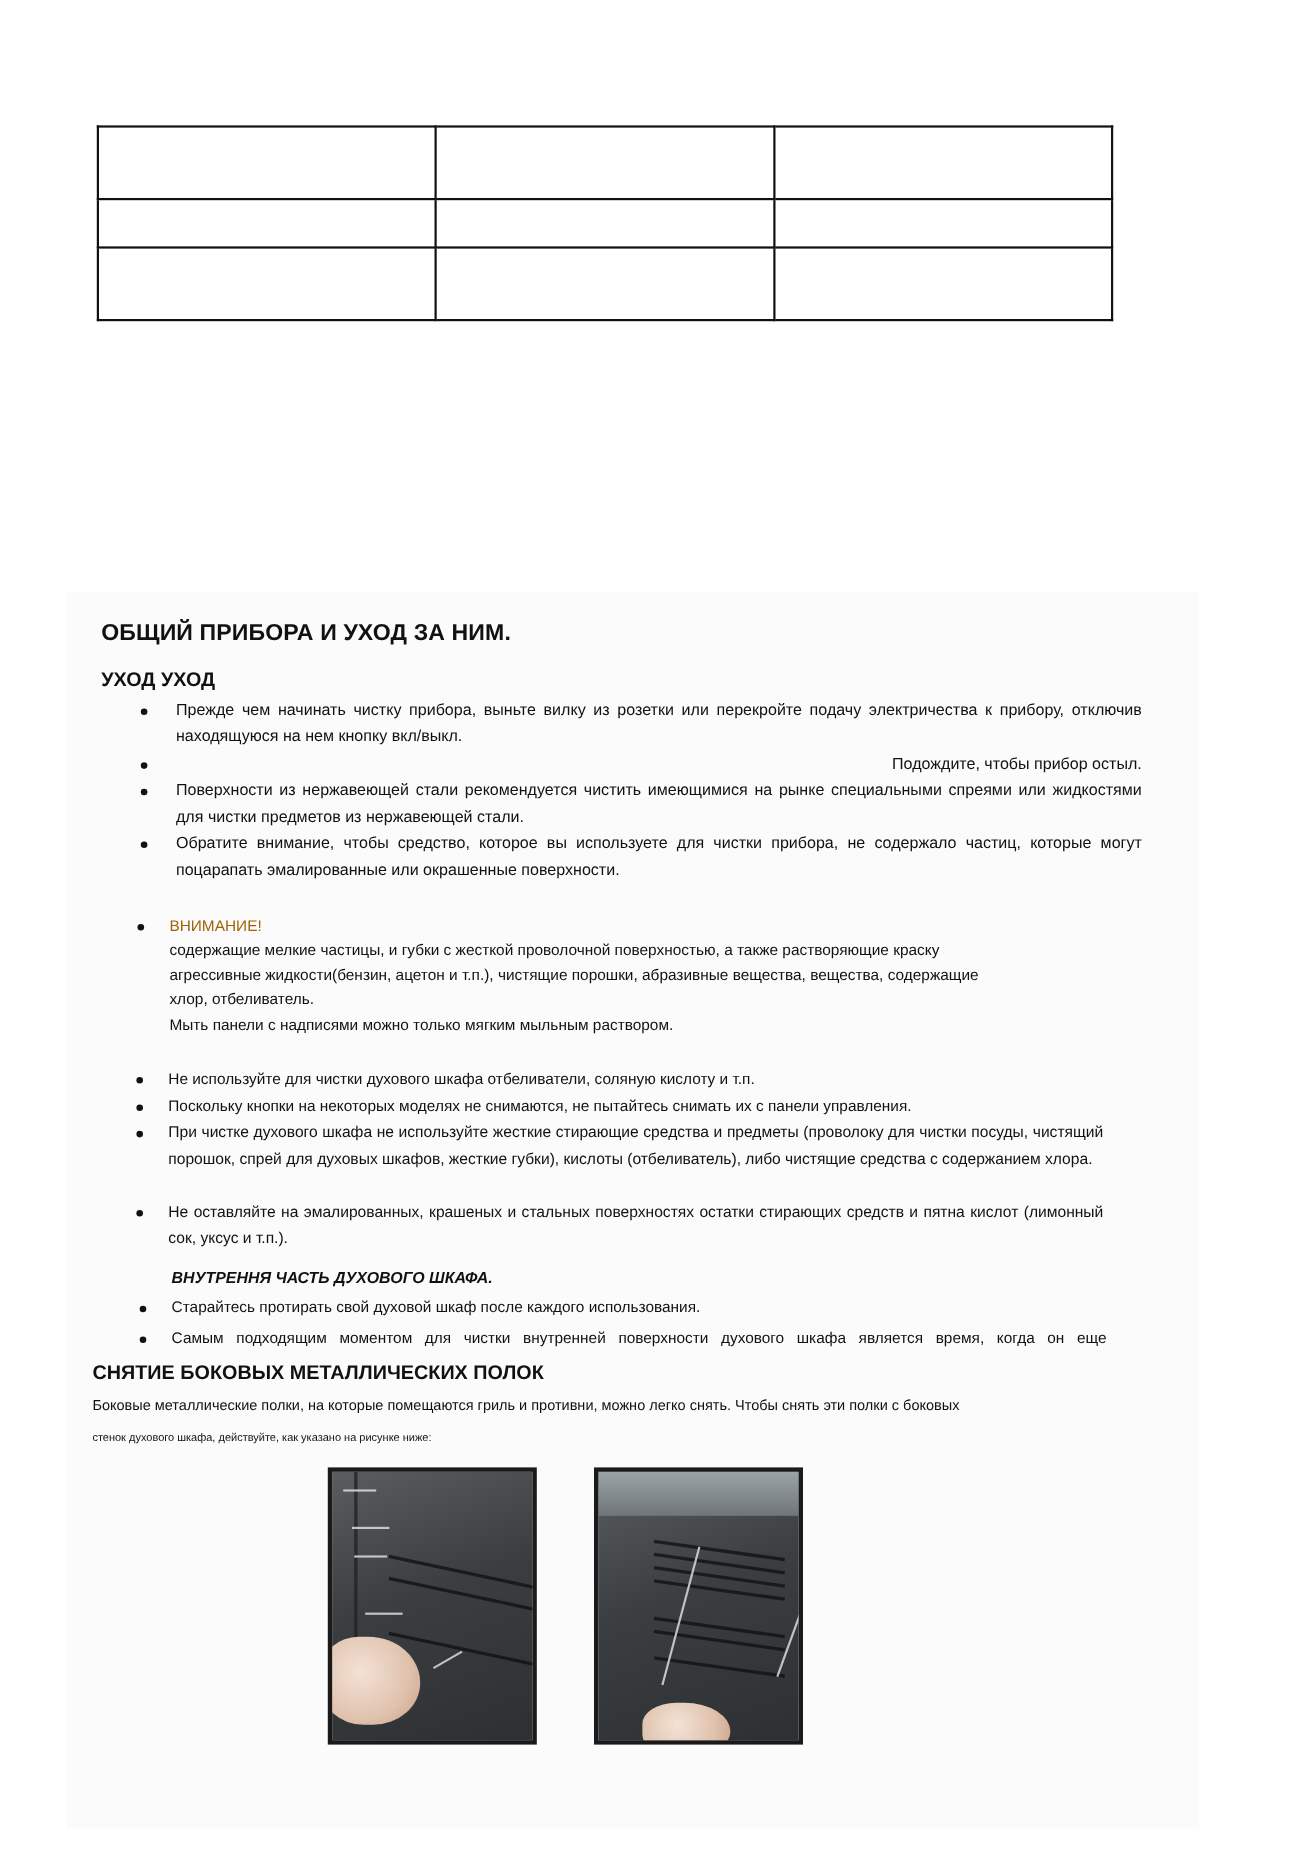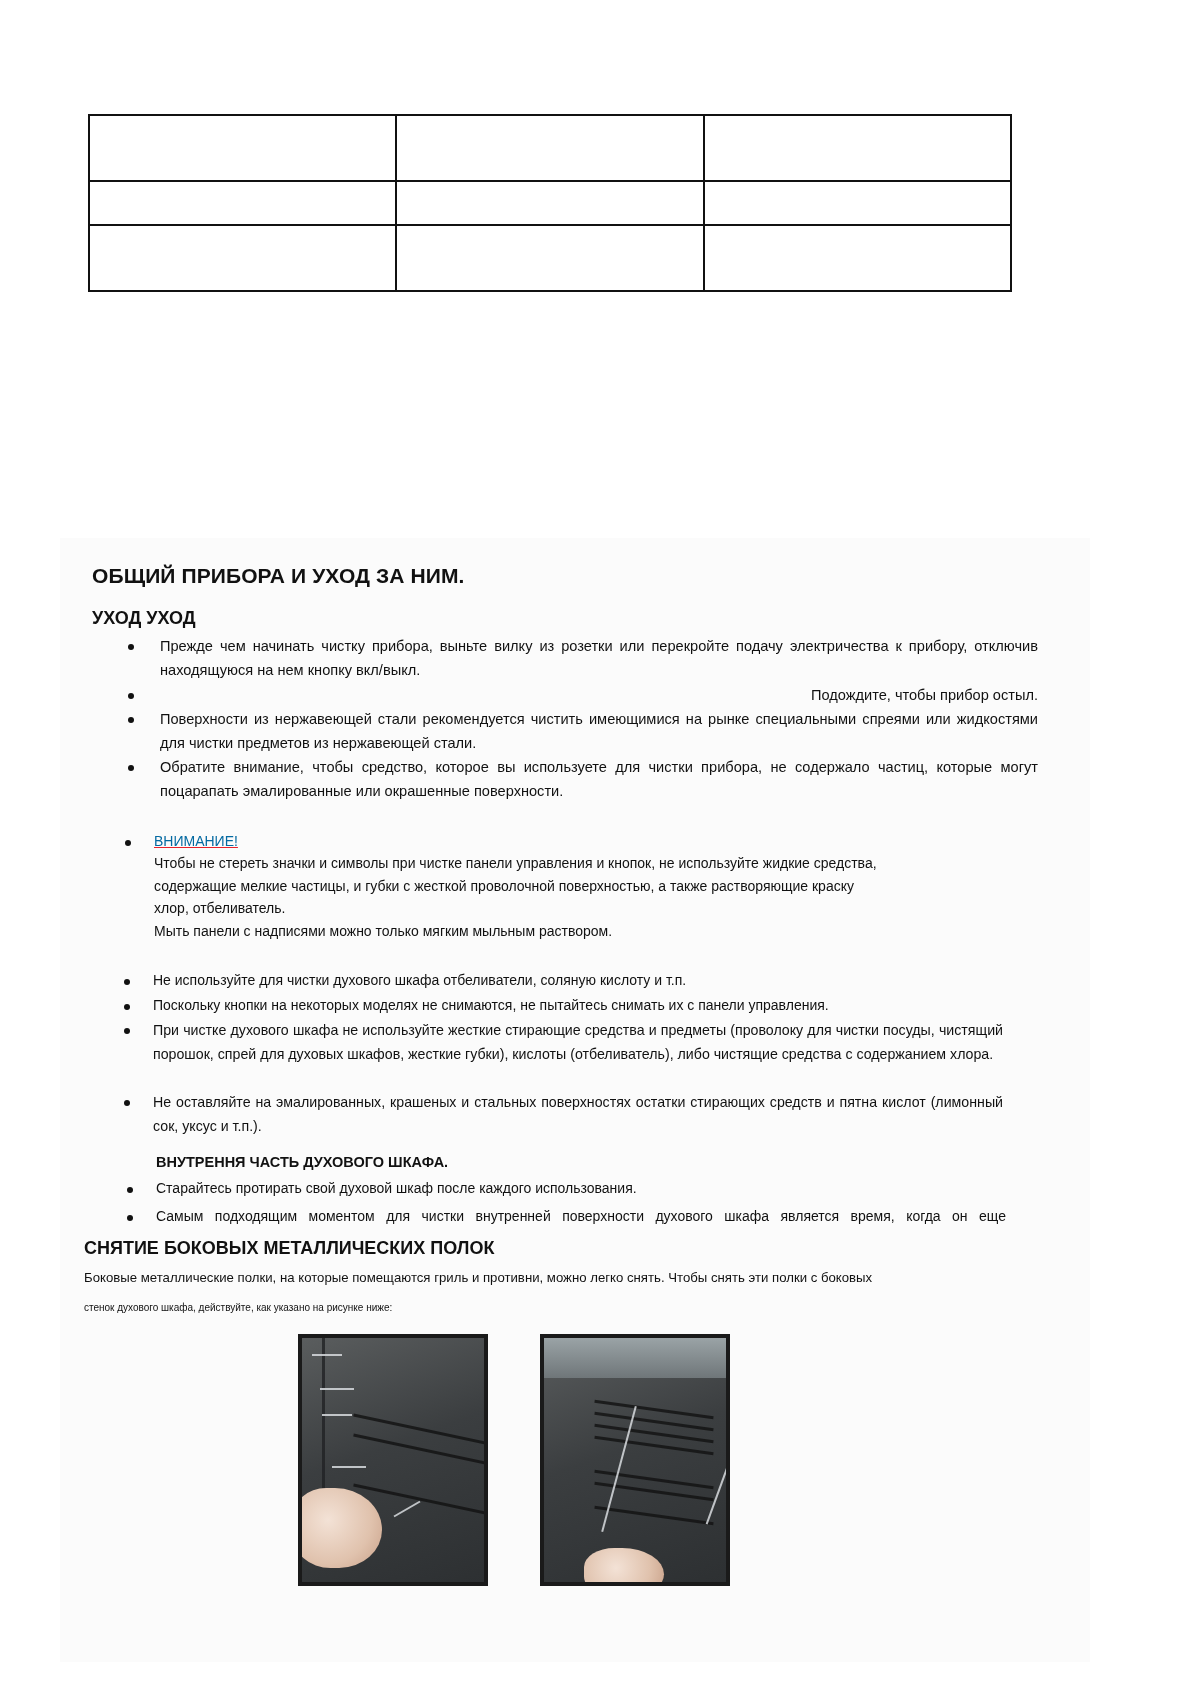--- a/index.html
+++ b/index.html
@@ -24,21 +24,21 @@
   .abs { position: absolute; }
   .h1 { font-weight: bold; font-size: 21px; letter-spacing: 0.1px; }
   .h2 { font-weight: bold; font-size: 18px; }
   .h3 { font-weight: bold; font-size: 14.5px; }
   .txt { font-size: 14.6px; line-height: 24px; }
   .txt2 { font-size: 14px; line-height: 22.5px; }
   .justify { text-align: justify; text-align-last: left; }
   .bullet {
     position: absolute; width: 6px; height: 6px; border-radius: 50%; background: #111;
   }
-  .warn { color: #0369a1; text-decoration: underline; text-decoration-color: #e8202a; }
+  .warn { color: #a16207; text-decoration-color: #e8202a; }
   .photo {
     position: absolute; border: 4px solid #1a1a1a; overflow: hidden;
     background: linear-gradient(160deg, #5a5d5e 0%, #3b3e40 45%, #2d3032 100%);
   }
   .photo .rail { position: absolute; height: 3px; background: #111; opacity: .8; }
   .photo .rail.light { background: #cfd3d6; height: 2px; opacity: .9; }
   .photo .hand {
     position: absolute; border-radius: 40% 55% 50% 45%;
     background: radial-gradient(circle at 40% 40%, #f3e2d6 0%, #e0c2ad 60%, #c79e86 100%);
   }
@@ -79,39 +79,39 @@
 
 <div class="bullet" style="left:128px; top:717px;"></div>
 <div class="abs txt justify" style="left:160px; top:707px; width:878px;">Поверхности из нержавеющей стали рекомендуется чистить имеющимися на рынке специальными спреями или жидкостями для чистки предметов из нержавеющей стали.</div>
 
 <div class="bullet" style="left:128px; top:765px;"></div>
 <div class="abs txt justify" style="left:160px; top:755px; width:878px;">Обратите внимание, чтобы средство, которое вы используете для чистки прибора, не содержало частиц, которые могут поцарапать эмалированные или окрашенные поверхности.</div>
 
 <div class="bullet" style="left:125px; top:840px;"></div>
 <div class="abs txt2 warn" style="left:154px; top:830px;">ВНИМАНИЕ!</div>
 <div class="abs txt2" style="left:154px; top:852px; width:880px;">
-  <div>Чтобы не стереть значки и символы при чистке панели управления и кнопок, не используйте жидкие средства,</div>
   <div>содержащие мелкие частицы, и губки с жесткой проволочной поверхностью, а также растворяющие краску</div>
+  <div>агрессивные жидкости(бензин, ацетон и т.п.), чистящие порошки, абразивные вещества, вещества, содержащие</div>
   <div>хлор, отбеливатель.</div>
   <div>Мыть панели с надписями можно только мягким мыльным раствором.</div>
 </div>
 
 <div class="bullet" style="left:124px; top:979px;"></div>
 <div class="abs txt2" style="left:153px; top:969px; width:850px;">Не используйте для чистки духового шкафа отбеливатели, соляную кислоту и т.п.</div>
 
 <div class="bullet" style="left:124px; top:1004px;"></div>
 <div class="abs txt2" style="left:153px; top:994px; width:850px;">Поскольку кнопки на некоторых моделях не снимаются, не пытайтесь снимать их с панели управления.</div>
 
 <div class="bullet" style="left:124px; top:1028px;"></div>
 <div class="abs txt justify" style="left:153px; top:1018px; width:850px; font-size:14.2px;">При чистке духового шкафа не используйте жесткие стирающие средства и предметы (проволоку для чистки посуды, чистящий порошок, спрей для духовых шкафов, жесткие губки), кислоты (отбеливатель), либо чистящие средства с содержанием хлора.</div>
 
 <div class="bullet" style="left:124px; top:1100px;"></div>
 <div class="abs txt justify" style="left:153px; top:1090px; width:850px; font-size:14.2px;">Не оставляйте на эмалированных, крашеных и стальных поверхностях остатки стирающих средств и пятна кислот (лимонный сок, уксус и т.п.).</div>
 
-<div class="abs h3" style="left:156px; top:1154px;">ВНУТРЕННЯ ЧАСТЬ ДУХОВОГО ШКАФА.</div>
+<div class="abs h3" style="left:156px; top:1154px;font-style:italic;">ВНУТРЕННЯ ЧАСТЬ ДУХОВОГО ШКАФА.</div>
 <div class="bullet" style="left:127px; top:1187px;"></div>
 <div class="abs txt2" style="left:156px; top:1177px; width:850px;">Старайтесь протирать свой духовой шкаф после каждого использования.</div>
 <div class="bullet" style="left:127px; top:1215px;"></div>
 <div class="abs txt2 justify" style="left:156px; top:1205px; width:850px; text-align-last:justify;">Самым подходящим моментом для чистки внутренней поверхности духового шкафа является время, когда он еще</div>
 
 <div class="abs h3" style="left:84px; top:1238px; font-size:18px;">СНЯТИЕ БОКОВЫХ МЕТАЛЛИЧЕСКИХ ПОЛОК</div>
 <div class="abs" style="left:84px; top:1270px; font-size:13.2px;">Боковые металлические полки, на которые помещаются гриль и противни, можно легко снять. Чтобы снять эти полки с боковых</div>
 <div class="abs" style="left:84px; top:1302px; font-size:10px;">стенок духового шкафа, действуйте, как указано на рисунке ниже:</div>
 
 <div class="photo" style="left:298px; top:1334px; width:182px; height:244px;" title="Снятие боковой полки — шаг 1">

